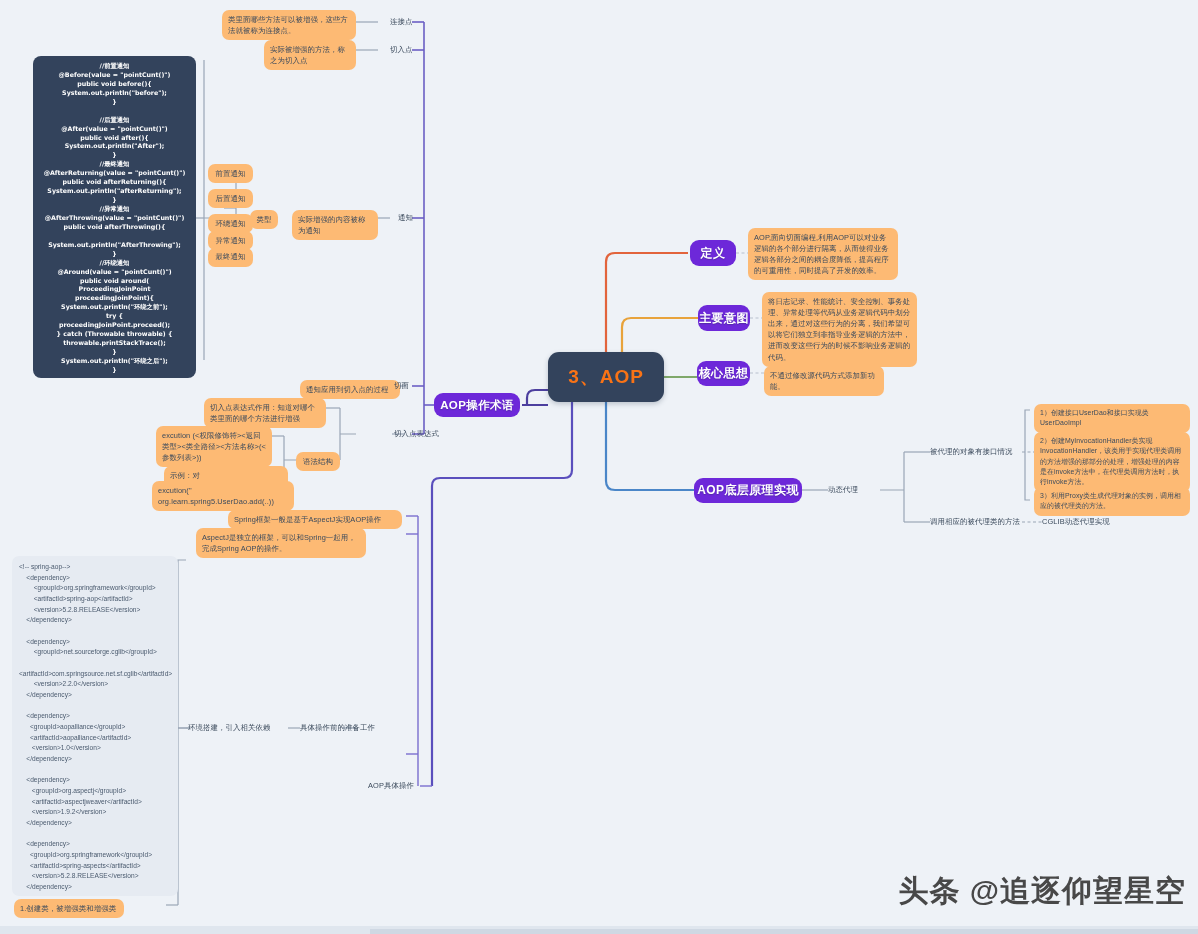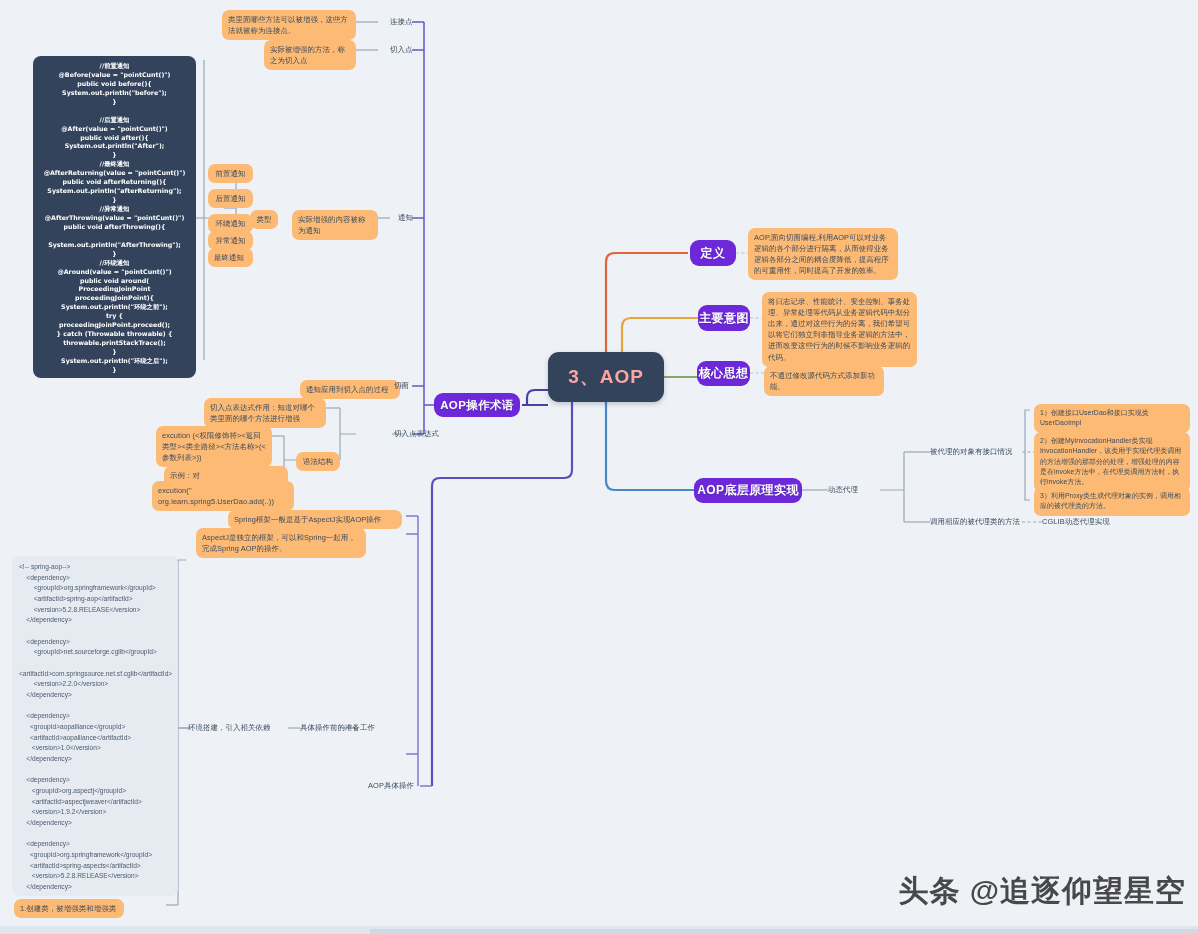--- a/index.html
+++ b/index.html
@@ -47,21 +47,21 @@
     text-shadow: 0 1px 1px rgba(40,50,80,.35);
   }
 
   
   #root-node {
     position: absolute;
     left: 548px; top: 352px;
     width: 116px; height: 50px;
     background: #33435c;
     border-radius: 11px;
-    color: #fca5a5;
+    color: #f97316;
     font-size: 19px;
     font-weight: bold;
     display: flex; align-items: center; justify-content: center;
     letter-spacing: 1px;
     box-shadow: 0 2px 5px rgba(40,55,80,.25);
   }
 
   
   .codepanel {
     position: absolute;
@@ -256,21 +256,21 @@
   <div class="lbl" style="left:390px; top:45px;">切入点</div>
 
   <div class="lbl" style="left:398px; top:213px;">通知</div>
   <div class="note" style="left:292px; top:210px; width:86px;">实际增强的内容被称为通知</div>
   <div class="note" style="left:250px; top:210px; width:28px; text-align:center;">类型</div>
 
   <div class="note" style="left:208px; top:164px; width:45px; text-align:center;">前置通知</div>
   <div class="note" style="left:208px; top:189px; width:45px; text-align:center;">后置通知</div>
   <div class="note" style="left:208px; top:214px; width:45px; text-align:center;">环绕通知</div>
   <div class="note" style="left:208px; top:231px; width:45px; text-align:center;">异常通知</div>
-  <div class="note" style="left:208px; top:248px; width:45px; text-align:left;">最终通知</div>
+  <div class="note" style="left:208px; top:248px; width:45px; text-align:center;font-family:Liberation Mono, monospace;">最终通知</div>
 
   <div class="codepanel" style="left:33px; top:56px; width:163px; height:322px;">//前置通知
 @Before(value = "pointCunt()")
 public void before(){
 System.out.println("before");
 }
 
 //后置通知
 @After(value = "pointCunt()")
 public void after(){

